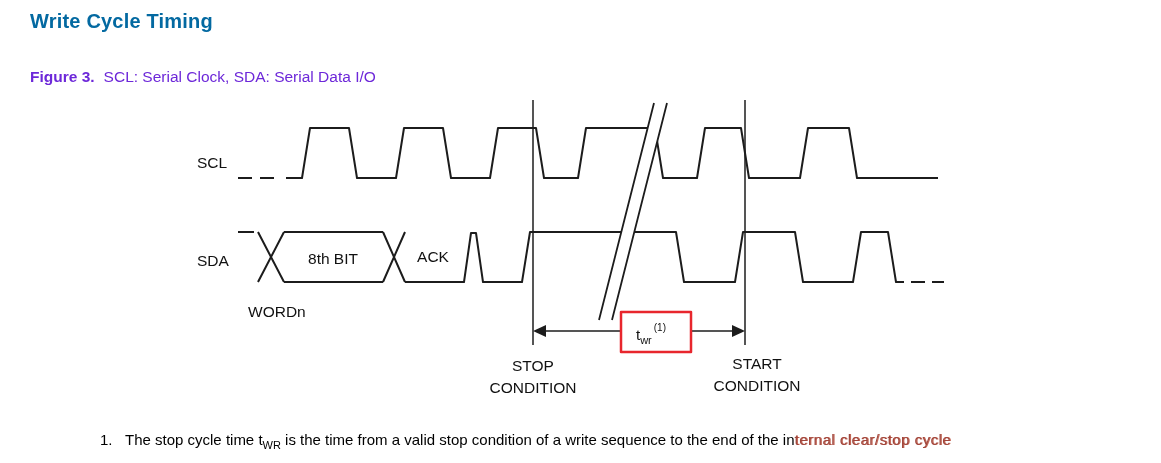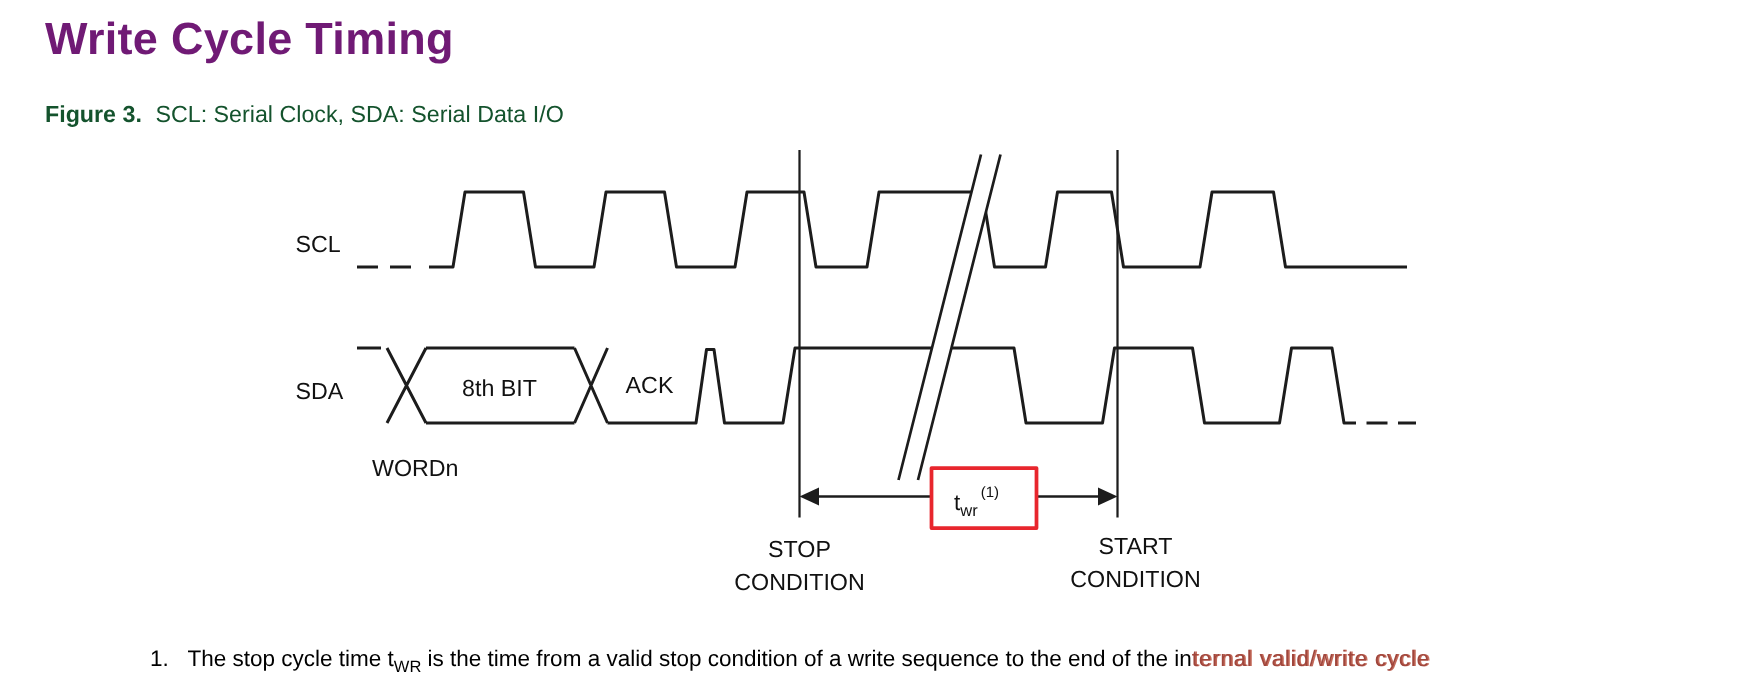--- a/index.html
+++ b/index.html
@@ -6,27 +6,27 @@
   body {
     width: 1161px; height: 463px;
     font-family: "Liberation Sans", sans-serif;
     color: #111;
     position: relative;
     overflow: hidden;
   }
   .page { position: absolute; inset: 0; }
   .title {
     position: absolute; left: 30px; top: 10px;
-    font-size: 30px; font-weight: bold; letter-spacing: 0.2px;
-    color: #701a75;
+    font-size: 20px; font-weight: bold; letter-spacing: 0.2px;
+    color: #0369a1;
     text-align: center;
   }
   .figure-line {
     position: absolute; left: 30px; top: 68px;
-    font-size: 15.5px; color: #14532d;
+    font-size: 15.5px; color: #6d28d9;
   }
   .figure-line .fig-label { font-weight: bold; margin-right: 9px; }
   svg.diagram { position: absolute; left: 0; top: 0; }
   .note-line {
     position: absolute; left: 0; top: 431px; width: 1161px;
     font-size: 15px; color: #000; white-space: nowrap;
   }
   .note-line .note-label { position: absolute; left: 40px; margin-top: 44px; }
   .note-line .note-number { position: absolute; left: 100px; }
   .note-line .note-text { position: absolute; left: 125px; }
@@ -85,16 +85,16 @@
       <text x="757" y="369" text-anchor="middle">START</text>
       <text x="757" y="391" text-anchor="middle">CONDITION</text>
 
       <text x="636" y="340" font-size="15px"><tspan>t</tspan><tspan dy="4" font-size="11px">wr</tspan><tspan dy="-13" dx="2" font-size="10px">(1)</tspan></text>
     </g>
   </svg>
 
   <div class="note-line">
     <span class="note-label">Note:</span>
     <span class="note-number">1.</span>
-    <span class="note-text"><span>The stop cycle time t</span><sub>WR</sub><span> is the time from a valid stop condition of a write sequence to the end of the in</span><span class="note-tail">ternal valid/write cycle</span></span>
+    <span class="note-text"><span>The stop cycle time t</span><sub>WR</sub><span> is the time from a valid stop condition of a write sequence to the end of the in</span><span class="note-tail">ternal clear/stop cycle</span></span>
   </div>
 
 </div>
 
 </body></html>

